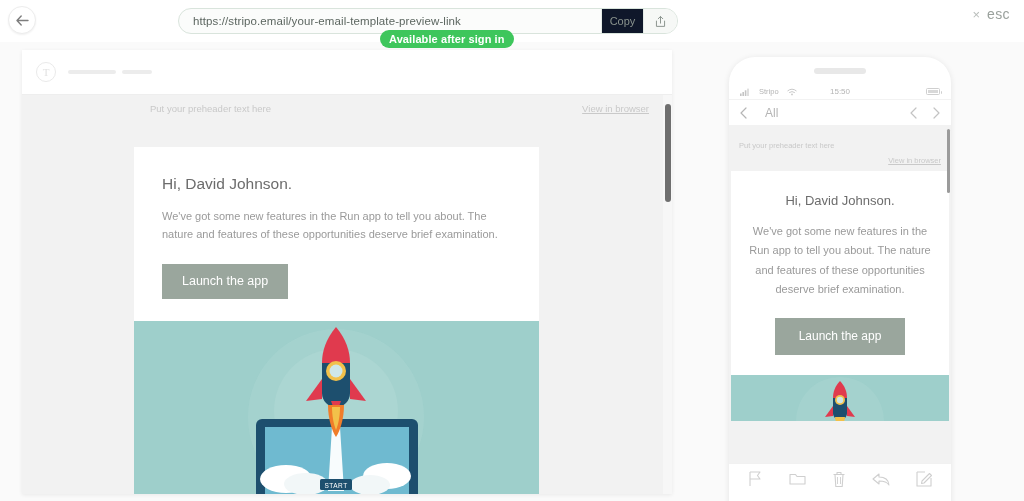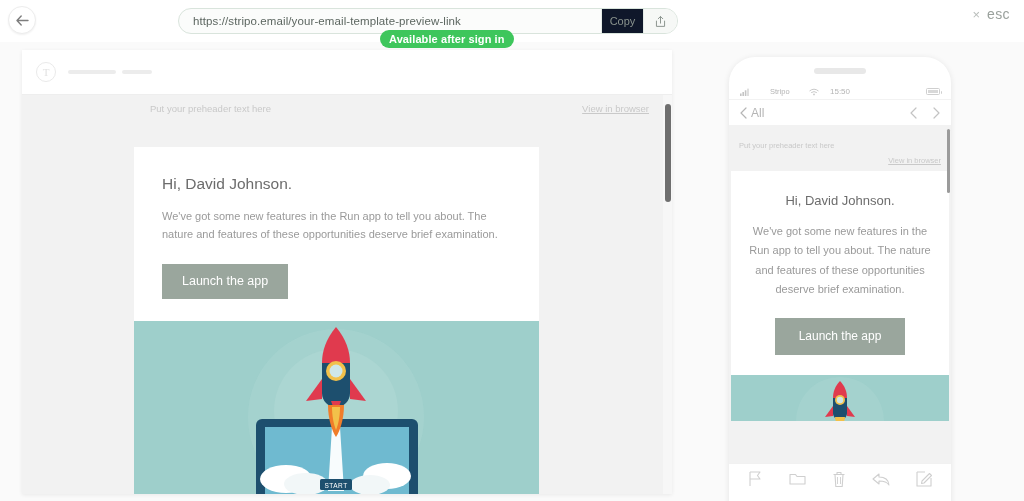--- a/index.html
+++ b/index.html
@@ -173,21 +173,21 @@
     background: #e8e8e8;
   }
   .statusbar {
     position: absolute; left: 0; top: 27px;
     width: 222px; height: 16px;
     display: flex; align-items: center;
     padding: 0 11px;
     border-bottom: 1px solid #f2f2f2;
     font-size: 7.5px; color: #b4b4b4;
   }
-  .sb-left { display: flex; align-items: center; gap: 19px; }
+  .sb-left { display: flex; align-items: center; gap: 8px; }
   .sb-time { position: absolute; left: 50%; transform: translateX(-50%); font-size: 8px; color: #b4b4b4; }
   .sb-right { margin-left: auto; display: flex; align-items: center; }
   .battery {
     width: 14px; height: 7px;
     border: 1px solid #cfcfcf; border-radius: 1.5px;
     position: relative;
   }
   .battery::after {
     content: ""; position: absolute; right: -3px; top: 2px;
     width: 1.5px; height: 3px; background: #cfcfcf; border-radius: 0 1px 1px 0;
@@ -198,21 +198,21 @@
   }
 
   .navbar {
     position: absolute; left: 0; top: 44px;
     width: 222px; height: 25px;
     display: flex; align-items: center;
     padding: 0 11px;
     border-bottom: 1px solid #f2f2f2;
     background: #ffffff;
   }
-  .nav-all { display: flex; align-items: center; gap: 4px; cursor: pointer; }
+  .nav-all { display: flex; align-items: center; gap: 18px; cursor: pointer; }
   .nav-all-t { font-size: 12px; color: #b5b5b5; }
   .nav-arrows { margin-left: auto; display: flex; align-items: center; gap: 16px; }
 
   .phone-screen {
     position: absolute; left: 0; top: 69px;
     width: 222px; height: 368px;
     background: #f2f2f2;
     overflow: hidden;
   }
   .p-pre {

